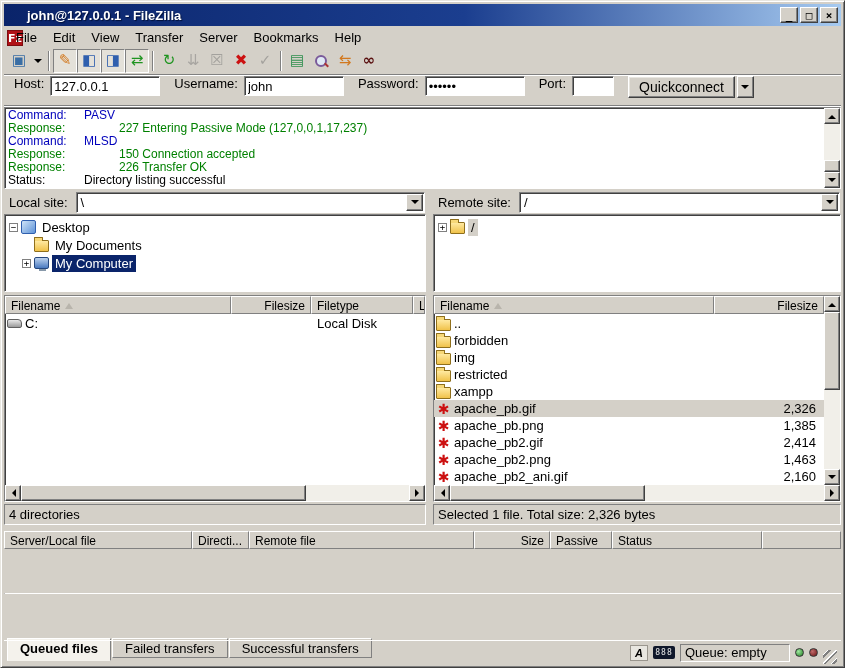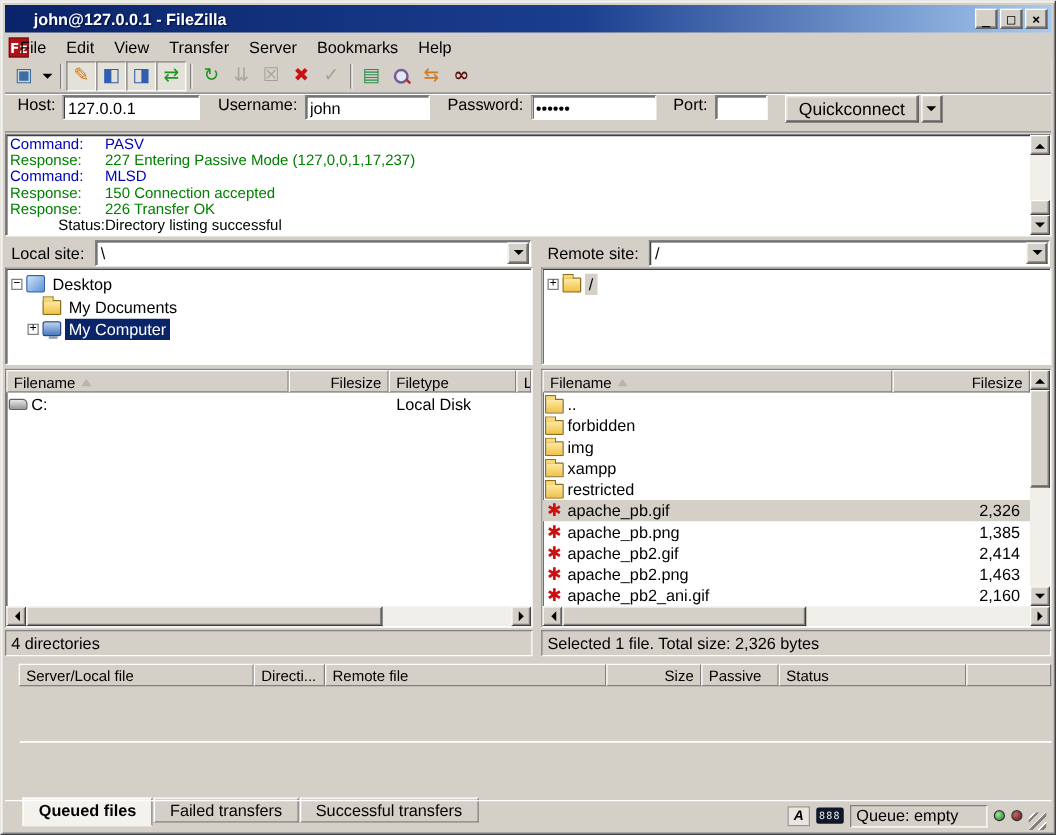--- a/index.html
+++ b/index.html
@@ -40,21 +40,21 @@
   .quickbar input { font-family:"Liberation Sans",sans-serif; font-size:13px; height:20px; padding:1px 3px; outline:none; }
   .qc-btn { height:22px; padding:0 10px; background:#d4d0c8; border:1px solid; border-color:#fff #404040 #404040 #fff; box-shadow: inset -1px -1px 0 #808080, inset 1px 1px 0 #e8e6e0; font-size:14px; }
   .qc-arrow { width:17px; height:22px; background:#d4d0c8; border:1px solid; border-color:#fff #404040 #404040 #fff; box-shadow: inset -1px -1px 0 #808080; display:flex; align-items:center; justify-content:center; }
   .tri-down { width:0; height:0; border:4px solid transparent; border-top-color:#000; margin-top:4px; }
 
   
   .logpanel { position:absolute; left:3px; top:106px; right:3px; height:82px; background:#fff; border:1px solid; border-color:#808080 #fff #fff #808080; box-shadow: inset 1px 1px 0 #404040; display:flex; }
   .logbody { flex:1; overflow:hidden; padding:1px 0 0 3px; }
   .logline { display:flex; height:13px; line-height:13px; font-size:12px; }
   .logline .lab { width:76px; }
-  .log-command { color:#0000bb; } .log-response { color:#008000; } .log-status { color:#000;text-align:right; }
+  .log-command { color:#0000bb; } .log-response { color:#008000;gap:35px; } .log-status { color:#000; }
 
   
   .vscroll { width:16px; background:#f1efe9; display:flex; flex-direction:column; }
   .hscroll { height:16px; background:#f1efe9; display:flex; }
   .sbtn { width:16px; height:16px; background:#d4d0c8; border:1px solid; border-color:#fff #404040 #404040 #fff; box-shadow: inset -1px -1px 0 #808080; display:flex; align-items:center; justify-content:center; flex:none; }
   .thumb { background:#d4d0c8; border:1px solid; border-color:#fff #404040 #404040 #fff; box-shadow: inset -1px -1px 0 #808080; }
   .t-up { width:0;height:0;border:4px solid transparent;border-bottom-color:#000;margin-top:-3px; }
   .t-dn { width:0;height:0;border:4px solid transparent;border-top-color:#000;margin-bottom:-3px; }
   .t-lf { width:0;height:0;border:4px solid transparent;border-right-color:#000;margin-left:-3px; }
   .t-rt { width:0;height:0;border:4px solid transparent;border-left-color:#000;margin-right:-3px; }
@@ -96,21 +96,21 @@
   .hcell.r { justify-content:flex-end; }
   .sortasc { width:0; height:0; border:4px solid transparent; border-bottom:6px solid #b8b4ac; margin-top:-4px; }
   .lbody { flex:1; overflow:hidden; padding-top:1px; }
   .lrow { display:flex; align-items:center; height:17px; font-size:13px; }
   .lrow .nm { flex:1; display:flex; align-items:center; gap:3px; padding-left:2px; overflow:hidden; white-space:nowrap; }
   .lrow .sz { width:92px; text-align:right; padding-right:8px; }
   .lrow.sel { background:#d4d0c8; }
   .statusline { height:21px; margin-top:2px; border:1px solid; border-color:#808080 #fff #fff #808080; display:flex; align-items:center; padding-left:4px; font-size:13px; background:#d4d0c8; }
 
   
-  .queuearea { position:absolute; left:14px; top:527px; right:3px; height:110px; display:flex; flex-direction:column;gap:44px; }
+  .queuearea { position:absolute; left:3px; top:527px; right:3px; height:110px; display:flex; flex-direction:column;gap:44px; }
   .qheader { height:18px; display:flex; background:#d4d0c8; flex:none; margin-top:3px; }
   .qbody { flex:1; background:#fff; border:1px solid; border-color:#808080 #fff #fff #808080; box-shadow: inset 1px 1px 0 #404040; border-top:none; }
   .qtabs { height:24px; display:flex; align-items:flex-start; padding-left:3px; gap:1px; }
   .qtab { height:20px; padding:2px 12px 0 12px; background:#d4d0c8; border:1px solid; border-color:#fff #808080 #808080 #fff; border-top-color:#fff; font-size:13px; }
   .qtab.active { background:#f4f2ec; font-weight:bold; height:23px; border-bottom-color:#f4f2ec; }
 
   
   .statusbar { position:absolute; left:3px; bottom:3px; right:3px; height:24px; border-top:1px solid #fff; display:flex; align-items:center; justify-content:flex-end; gap:5px; padding-right:4px; }
   .sb-ascii { width:18px; height:16px; border:1px solid #9a968e; background:#e8e6e0; font-size:11px; font-weight:bold; font-style:italic; display:flex; align-items:center; justify-content:center; }
   .sb-speed { width:22px; height:13px; background:#0f172a; color:#e8e8e8; font-size:8px; font-family:"DejaVu Sans Mono",monospace; display:flex; align-items:center; justify-content:center; border-radius:2px; letter-spacing:1px; }
@@ -366,28 +366,28 @@
               <div class="lrow">
                   <span class="nm">
                     <span class="folder"></span>
                     <span>img</span>
                   </span>
                   <span class="sz"></span>
                 </div>
               <div class="lrow">
                   <span class="nm">
                     <span class="folder"></span>
+                    <span>restricted</span>
+                  </span>
+                  <span class="sz"></span>
+                </div>
+              <div class="lrow">
+                  <span class="nm">
+                    <span class="folder"></span>
                     <span>xampp</span>
-                  </span>
-                  <span class="sz"></span>
-                </div>
-              <div class="lrow">
-                  <span class="nm">
-                    <span class="folder"></span>
-                    <span>restricted</span>
                   </span>
                   <span class="sz"></span>
                 </div>
               <div class="lrow sel">
                   <span class="nm">
                     <span class="fileglyph">✱</span>
                     <span>apache_pb.gif</span>
                   </span>
                   <span class="sz">2,326</span>
                 </div>

